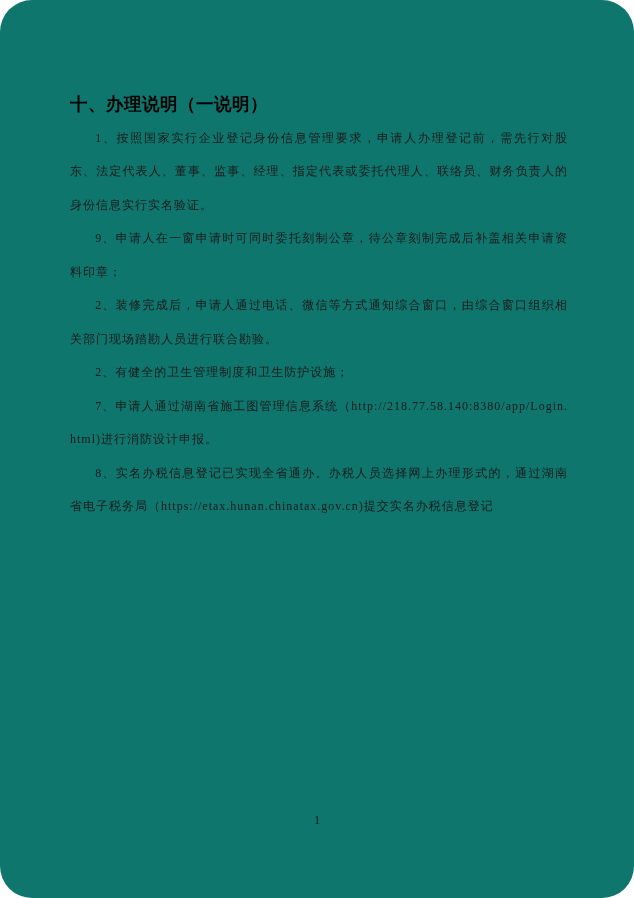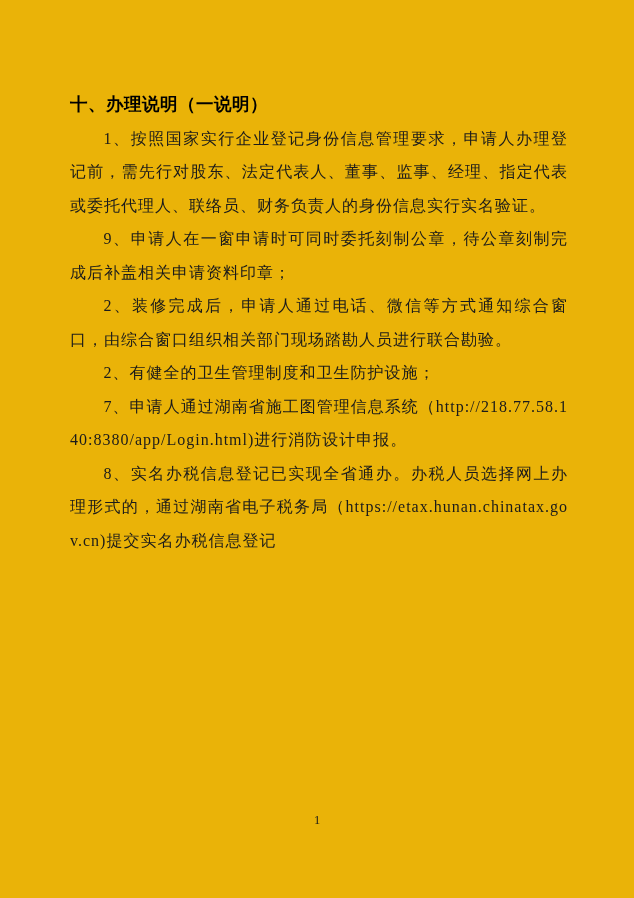--- a/index.html
+++ b/index.html
@@ -9,41 +9,42 @@
   body {
     width: 634px;
     height: 898px;
     background: #ffffff;
     position: relative;
     overflow: hidden;
   }
   .page {
     position: absolute;
     inset: 0;
-    background: #eab308;
+    background: #0f766e;
+    border-radius: 32px;
   }
   .content {
     position: absolute;
     left: 70px;
     right: 66px;
     top: 88px;
     color: #1b1b1b;
   }
   .heading {
     font-family: "Liberation Sans", "DejaVu Sans", sans-serif;
     font-size: 17.5px;
     font-weight: bold;
     color: #000000;
     line-height: 33.5px;
     margin: 0;
     letter-spacing: 0.5px;
   }
   .para {
     font-family: "Liberation Serif", "DejaVu Serif", serif;
-    font-size: 16px;
+    font-size: 12px;
     line-height: 33.5px;
     letter-spacing: 1px;
     text-align: justify;
     text-indent: 2.1em;
     margin: 0;
     word-break: break-all;
   }
   .page-number {
     position: absolute;
     top: 813px;

